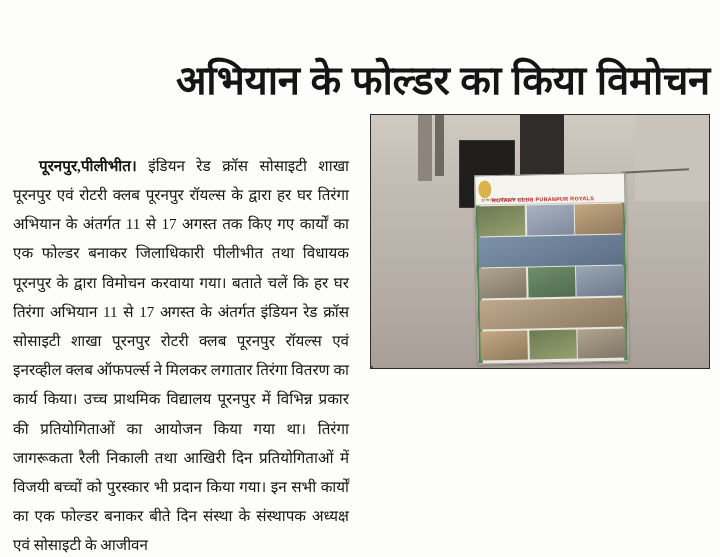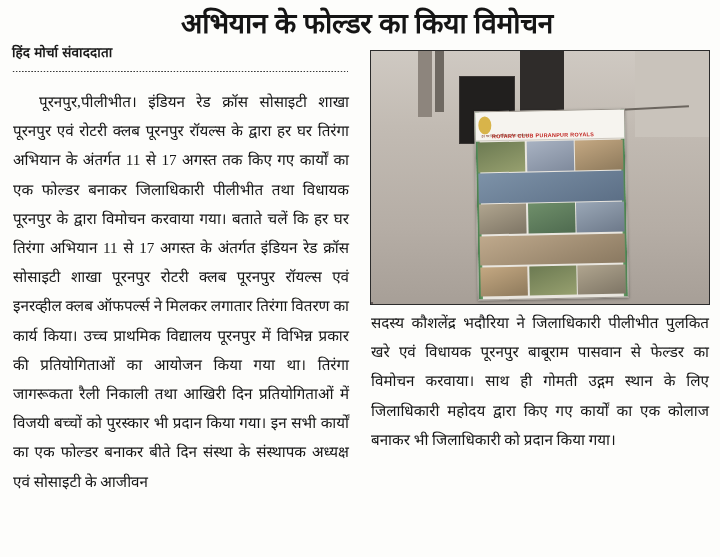--- a/index.html
+++ b/index.html
@@ -29,23 +29,24 @@
     letter-spacing: -0.3px;
     color: #151515;
     white-space: nowrap;
   }
   .headline-line.first {
     text-align: left;
     padding-left: 2px;
     font-size: 40px;
   }
   .headline-line.second {
-    text-align: center;
-    font-size: 28px;
+    text-align: right;
+    font-size: 40px;
     padding-left: 14px;
+    margin-top: 48px;
   }
 
   
   .content {
     position: relative;
     width: 720px;
     height: 410px;
   }
 
   
@@ -79,21 +80,21 @@
     top: 44px;
     width: 336px;
     font-size: 15.2px;
     line-height: 29.2px;
     text-align: justify;
     text-justify: inter-word;
     color: #161616;
     font-family: "Liberation Serif", "DejaVu Serif", serif;
   }
   .col-left .dateline {
-    font-weight: normal;
+    font-weight: bold;
   }
   .col-left .indent {
     display: inline-block;
     width: 26px;
   }
 
   
   .photo-frame {
     position: absolute;
     left: 370px;
@@ -346,24 +347,20 @@
 </style>
 </head>
 <body>
 
 <div class="headline">
   <div class="headline-line second">अभियान के फोल्डर का किया विमोचन</div>
 </div>
 
 <div class="content">
 
-  <div class="byline-wrap">
-    <div class="byline">हिंद मोर्चा संवाददाता</div>
-    <div class="dotted-rule"></div>
-  </div>
 
   <div class="col-left">
     <span class="indent"></span><span class="dateline">पूरनपुर,पीलीभीत।</span><span> इंडियन रेड क्रॉस सोसाइटी शाखा पूरनपुर एवं रोटरी क्लब पूरनपुर रॉयल्स के द्वारा हर घर तिरंगा अभियान के अंतर्गत 11 से 17 अगस्त तक किए गए कार्यों का एक फोल्डर बनाकर जिलाधिकारी पीलीभीत तथा विधायक पूरनपुर के द्वारा विमोचन करवाया गया। बताते चलें कि हर घर तिरंगा अभियान 11 से 17 अगस्त के अंतर्गत इंडियन रेड क्रॉस सोसाइटी शाखा पूरनपुर रोटरी क्लब पूरनपुर रॉयल्स एवं इनरव्हील क्लब ऑफपर्ल्स ने मिलकर लगातार तिरंगा वितरण का कार्य किया। उच्च प्राथमिक विद्यालय पूरनपुर में विभिन्न प्रकार की प्रतियोगिताओं का आयोजन किया गया था। तिरंगा जागरूकता रैली निकाली तथा आखिरी दिन प्रतियोगिताओं में विजयी बच्चों को पुरस्कार भी प्रदान किया गया। इन सभी कार्यों का एक फोल्डर बनाकर बीते दिन संस्था के संस्थापक अध्यक्ष एवं सोसाइटी के आजीवन</span>
   </div>
 
   <div class="photo-frame">
     <div class="photo-inner">
 
       <div class="wall-beam"></div>
       <div class="wall-beam2"></div>
@@ -429,15 +426,14 @@
             <div class="pcell c"></div>
             <div class="pcell a"></div>
             <div class="pcell e"></div>
           </div>
         </div>
       </div>
 
     </div>
   </div>
 
-  <div class="col-right">सदस्य कौशलेंद्र भदौरिया ने जिलाधिकारी पीलीभीत पुलकित खरे एवं विधायक पूरनपुर बाबूराम पासवान से फेल्डर का विमोचन करवाया। साथ ही गोमती उद्गम स्थान के लिए जिलाधिकारी महोदय द्वारा किए गए कार्यों का एक कोलाज बनाकर भी जिलाधिकारी को प्रदान किया गया।</div>
 
 </div>
 
 </body></html>

